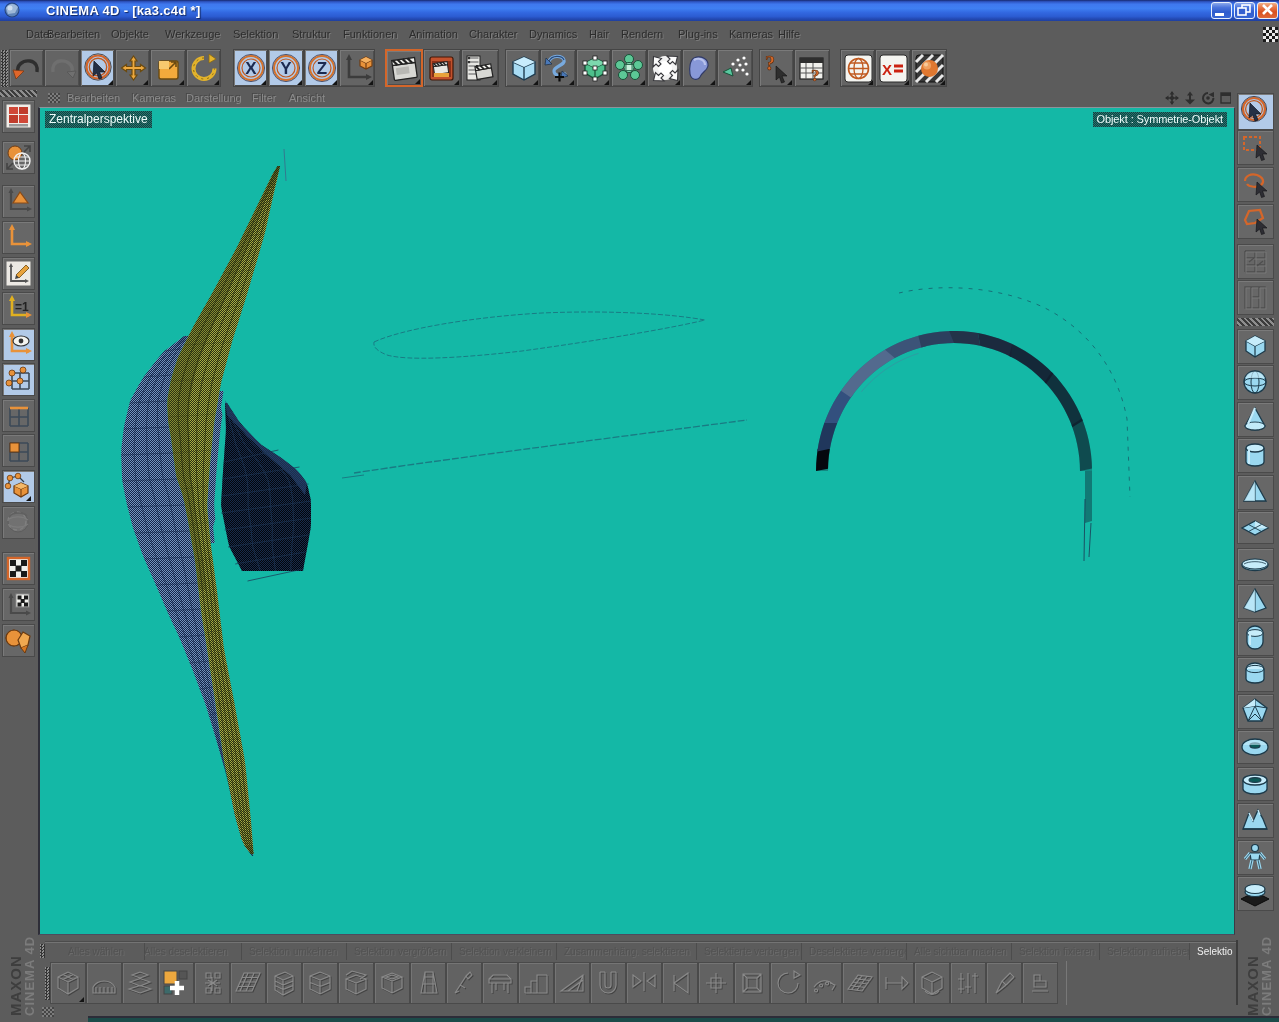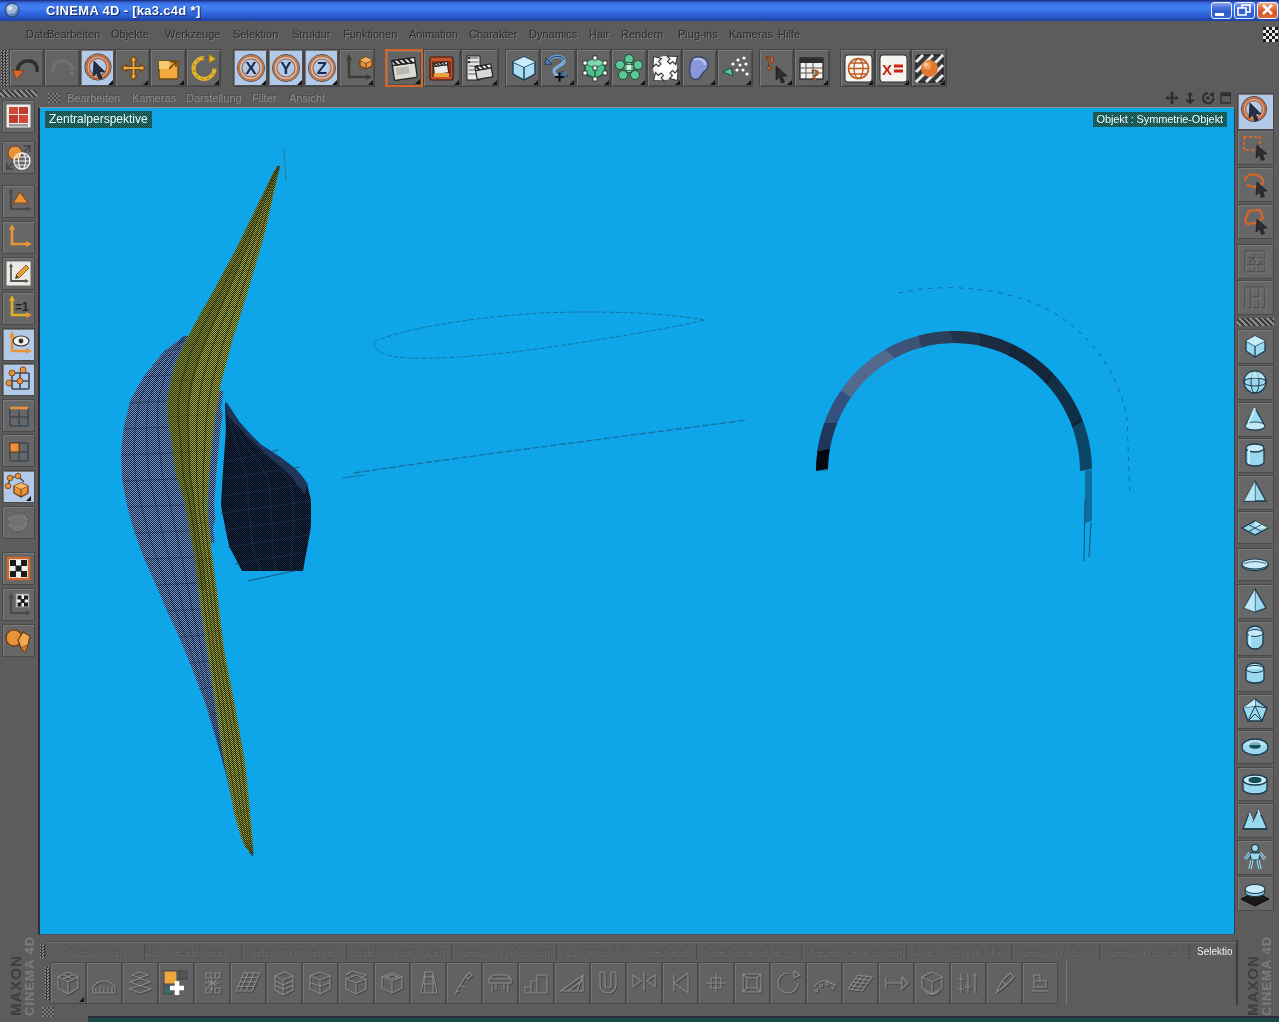--- a/index.html
+++ b/index.html
@@ -17,21 +17,21 @@
 .dstripe{background-image:repeating-linear-gradient(45deg,#3c3c3c 0,#3c3c3c 2px,#8e8e8e 2px,#8e8e8e 4px);}
 .dgrip{background-image:repeating-conic-gradient(#454545 0 25%,#7c7c7c 0 50%);background-size:4px 4px;}
 .tcell{position:absolute;top:1px;height:38px;background:#646464;
  border:1px solid #454545;box-sizing:border-box;
  box-shadow:inset 1px 1px 0 #7a7a7a,inset -1px -1px 0 #4e4e4e;}
 .tcell.sel{background:#b2cae8;}
 .notch{position:absolute;right:1px;bottom:1px;width:0;height:0;
  border-left:5px solid transparent;border-bottom:5px solid #141414;}
 #vpmenu{position:absolute;left:37px;top:89px;width:1199px;height:18px;background:#5c5c5c;}
 .vmi{position:absolute;top:3px;font-size:11px;color:#8c8c8c;text-shadow:-1px -1px 0 #484848;}
-#vpwrap{position:absolute;left:38px;top:107px;width:1197px;height:828px;background:#0ea5e9;
+#vpwrap{position:absolute;left:38px;top:107px;width:1197px;height:828px;background:#14b8a6;
  border-top:1px solid #8d939b;border-left:2px solid #2e2e38;border-right:1px solid #3a3a46;border-bottom:1px solid #4c4c5e;box-sizing:border-box;}
 .vlabel{position:absolute;font-size:12px;color:#eefcfa;background-image:repeating-conic-gradient(#2e6f6b 0 25%,#094744 0 50%);background-size:2px 2px;padding:1px 4px 2px 4px;white-space:nowrap;}
 #leftcol{position:absolute;left:0;top:89px;width:37px;height:846px;background:#5c5c5c;}
 #rightcol{position:absolute;left:1236px;top:89px;width:43px;height:846px;background:#5c5c5c;}
 .tile{position:absolute;left:2px;width:33px;height:33px;background:#676767;
  border:1px solid #4a4a4a;box-sizing:border-box;box-shadow:inset 1px 1px 0 #7a7a7a;}
 .tile.sel{background:#b2cae8;}
 .rtile{position:absolute;left:1px;width:37px;height:35px;background:#676767;
  border:1px solid #4a4a4a;box-sizing:border-box;box-shadow:inset 1px 1px 0 #7a7a7a;}
 .rtile.sel{background:#b2cae8;}

